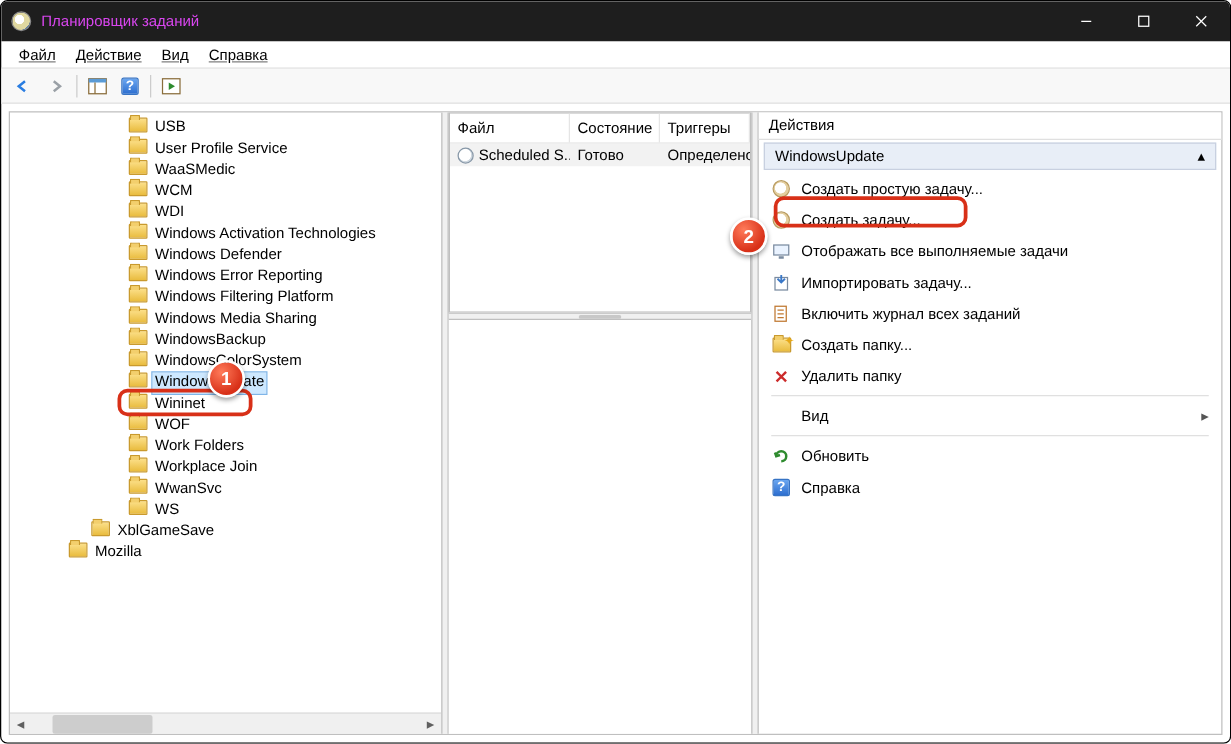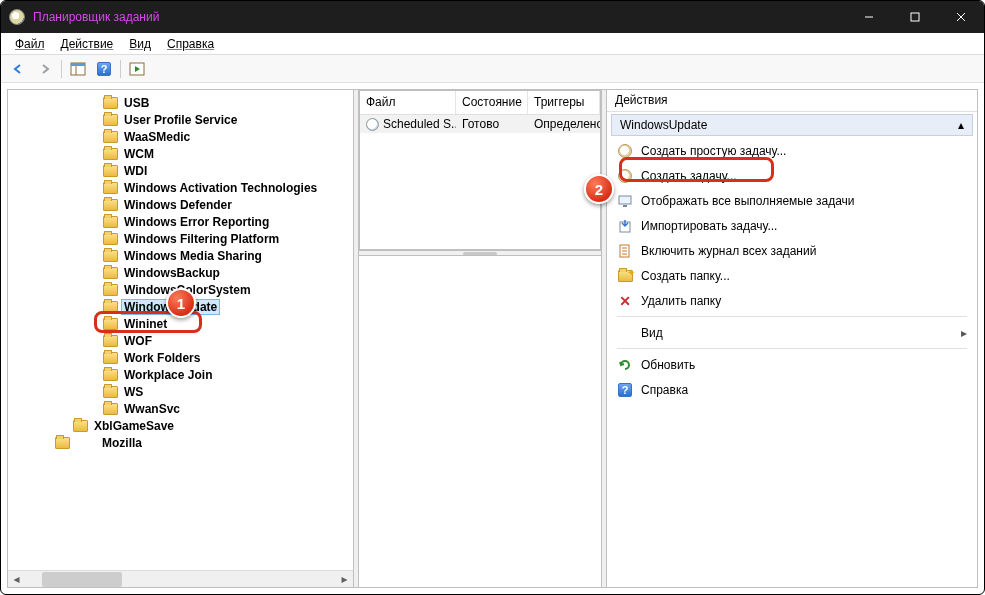--- a/index.html
+++ b/index.html
@@ -31,23 +31,23 @@
   .content {
     flex: 1 1 auto; margin: 6px; border: 1px solid #bfbfbf; display: flex; position: relative;
     min-height: 0; background: #fff;
   }
   
   .tree-pane {
     width: 345px; display: flex; flex-direction: column; min-height: 0;
   }
   .tree-scroll { flex: 1 1 auto; overflow: auto; padding: 4px 0 4px 0; }
   .tree-scroll-inner { padding-left: 95px; }
-  .tree-node { display: flex; align-items: center; height: 17px; padding-right: 6px; white-space: nowrap; cursor: default; font-weight: bold;}
+  .tree-node { display: flex; height: 17px; padding-right: 6px; white-space: nowrap; cursor: default;}
   .tree-node.l1 { margin-left: -30px; }
-  .tree-node.l0 { margin-left: -48px; gap: 26px; }
+  .tree-node.l0 { margin-left: -48px; }
   .tree-node.selected .label { background: #cde8ff; outline: 1px solid #7fb5e8; }
   .folder-icon {
     width: 15px; height: 12px; margin-right: 4px;
     background: linear-gradient(#fce08a, #e9bc3f);
     border: 1px solid #c99a2e; border-radius: 1px; flex-shrink: 0; position: relative;
   }
   .folder-icon::before{ content:""; position:absolute; top:-3px; left:0; width:6px; height:3px; background:#f3cf6d; border:1px solid #c99a2e; border-bottom:none; border-radius:1px 1px 0 0;}
   .tree-node .label { padding: 0 2px; }
   .hscroll-fake { height: 17px; border-top: 1px solid #dcdcdc; background: #f0f0f0; display:flex; align-items:center;}
   .hscroll-fake .thumb { height: 15px; background: #cdcdcd; border-radius: 2px; margin-left: 17px; width: 80px;}
@@ -221,25 +221,25 @@
             <div class="tree-node">
               <div class="folder-icon"></div>
               <span class="label">Work Folders</span>
             </div>
             <div class="tree-node">
               <div class="folder-icon"></div>
               <span class="label">Workplace Join</span>
             </div>
             <div class="tree-node">
               <div class="folder-icon"></div>
+              <span class="label">WwanSvc</span>
+            </div>
+            <div class="tree-node">
+              <div class="folder-icon"></div>
               <span class="label">WS</span>
-            </div>
-            <div class="tree-node">
-              <div class="folder-icon"></div>
-              <span class="label">WwanSvc</span>
             </div>
             <div class="tree-node l1">
               <div class="folder-icon"></div>
               <span class="label">XblGameSave</span>
             </div>
             <div class="tree-node l0">
               <div class="folder-icon"></div>
               <span class="label">Mozilla</span>
             </div>
           </div>

